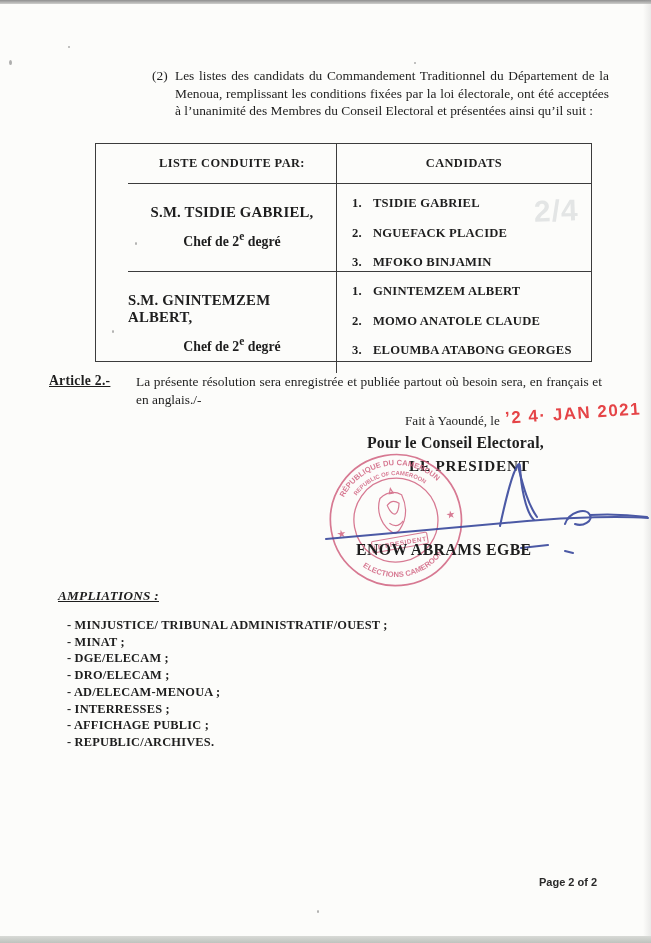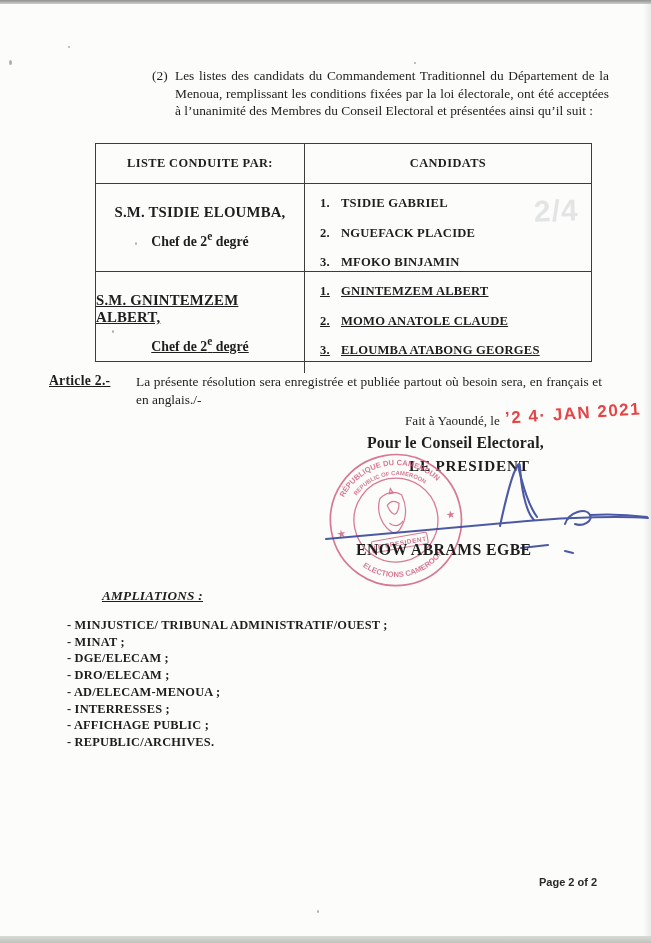--- a/index.html
+++ b/index.html
@@ -25,28 +25,28 @@
          font-size:13.4px;line-height:17.6px;}
   .para2 .marker{flex:0 0 23px;}
   .para2 .ptext{flex:1;text-align:justify;}
 
   
   .watermark{position:absolute;left:534px;top:194px;font:bold 30px "Liberation Sans",sans-serif;
              color:#d6d9da;opacity:.65;transform:rotate(-2deg);letter-spacing:1px;z-index:0;}
 
   
   .doc-table{position:absolute;left:95px;top:143px;width:495px;border:1.6px solid #3c3c3c;z-index:1;}
-  .t-row{display:grid;grid-template-columns:208px 1fr;}
+  .t-row{display:grid;grid-template-columns:208px 1fr;margin-left:32px;}
   .t-row + .t-row{border-top:1.2px solid #3c3c3c;}
   .t-cell-r{border-left:1.2px solid #3c3c3c;}
   .t-head{height:39px;}
   .t-head .t-cell-l,.t-head .t-cell-r{display:flex;align-items:center;justify-content:center;
         font-weight:bold;font-size:12.4px;letter-spacing:.4px;}
   .t-body1{height:87px;}
-  .t-body2{height:89px;text-decoration:underline;}
+  .t-body2{height:89px;}
   .leader-cell{display:flex;flex-direction:column;align-items:center;padding-top:20px;}
   .leader-name{font-weight:bold;font-size:14.8px;letter-spacing:.2px;}
   .leader-title{font-weight:bold;font-size:13.8px;margin-top:9px;}
   .cand-cell{padding:12px 6px 0 15px;}
   .cand-line{display:flex;font-weight:bold;font-size:12.6px;margin-bottom:14.5px;letter-spacing:.2px;}
   .cand-num{flex:0 0 21px;}
 
   
   .art-label{position:absolute;left:49px;top:373px;font-weight:bold;font-size:13.6px;
              text-decoration:underline;letter-spacing:.3px;}
@@ -62,21 +62,21 @@
   .signer-name{position:absolute;left:356px;top:541px;font-weight:bold;font-size:15.8px;letter-spacing:.4px;z-index:4;}
 
   .stamp-svg{position:absolute;left:326px;top:450px;width:141px;height:141px;opacity:.82;
              transform:rotate(-10deg);z-index:2;}
   .stamp-svg .st-line{fill:none;stroke:var(--stamp);}
   .stamp-svg .st-text{fill:var(--stamp);font-family:"Liberation Sans",sans-serif;font-weight:bold;}
   .sig-svg{position:absolute;left:322px;top:455px;width:330px;height:105px;z-index:3;}
 
   
   .ampliations{position:absolute;left:58px;top:588px;}
-  .amp-title{font-weight:bold;font-style:italic;font-size:13.2px;text-decoration:underline;letter-spacing:.3px;margin-left:44px;}
+  .amp-title{font-weight:bold;font-style:italic;font-size:13.2px;text-decoration:underline;letter-spacing:.3px;}
   .amp-list{margin-top:13px;padding-left:9px;}
   .amp-item{font-size:12.4px;line-height:16.7px;font-weight:600;letter-spacing:.2px;}
 
   .page-num{position:absolute;left:539px;top:876px;font:bold 11px "Liberation Sans",sans-serif;color:#2a2a2a;}
 </style>
 </head>
 <body>
 
 <div class="page">
   <div class="edge-top"></div>
@@ -98,21 +98,21 @@
   <div class="watermark">2/4</div>
 
   <div class="doc-table">
     <div class="t-row t-head">
       <div class="t-cell-l">LISTE CONDUITE PAR:</div>
       <div class="t-cell-r">CANDIDATS</div>
     </div>
 
     <div class="t-row t-body1">
       <div class="t-cell-l leader-cell">
-        <span class="leader-name">S.M. TSIDIE ELOUMBA,</span>
+        <span class="leader-name">S.M. TSIDIE GABRIEL,</span>
         <span class="leader-title"><span>Chef de 2</span><sup>e</sup><span> degré</span></span>
       </div>
       <div class="t-cell-r cand-cell">
         <div class="cand-line">
             <span class="cand-num">1.</span>
             <span>TSIDIE GABRIEL</span>
           </div>
         <div class="cand-line">
             <span class="cand-num">2.</span>
             <span>NGUEFACK PLACIDE</span>

